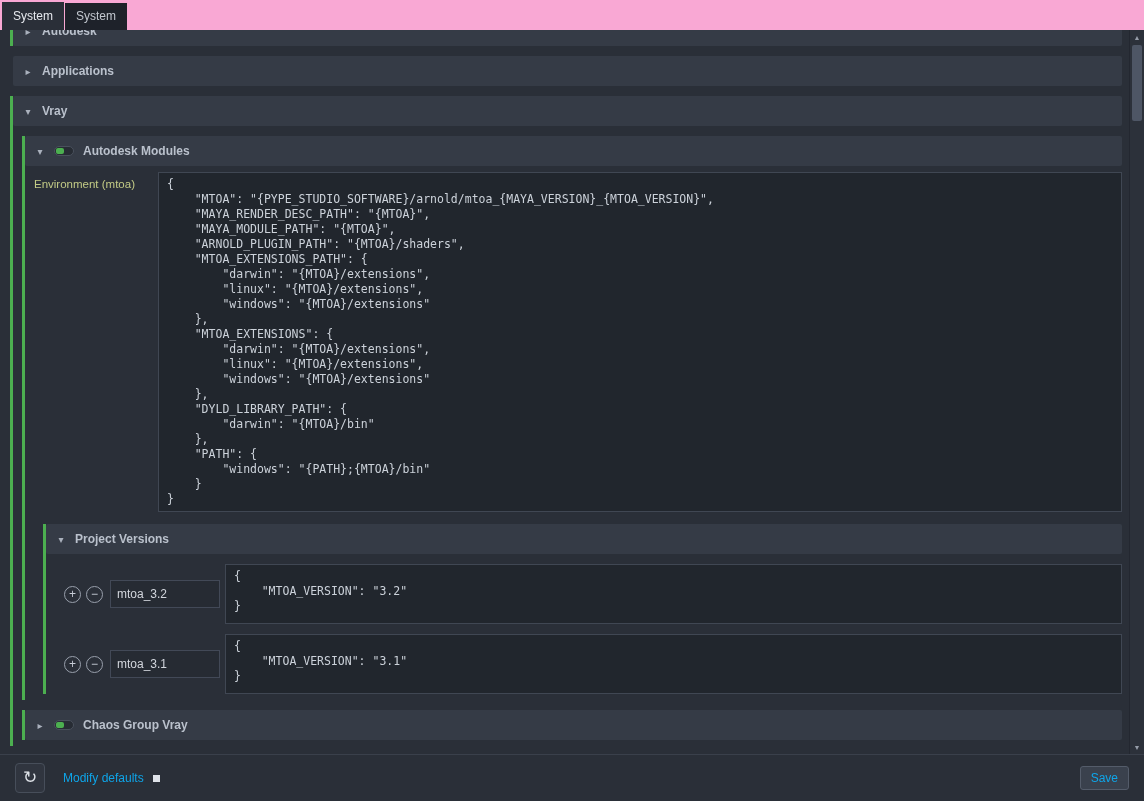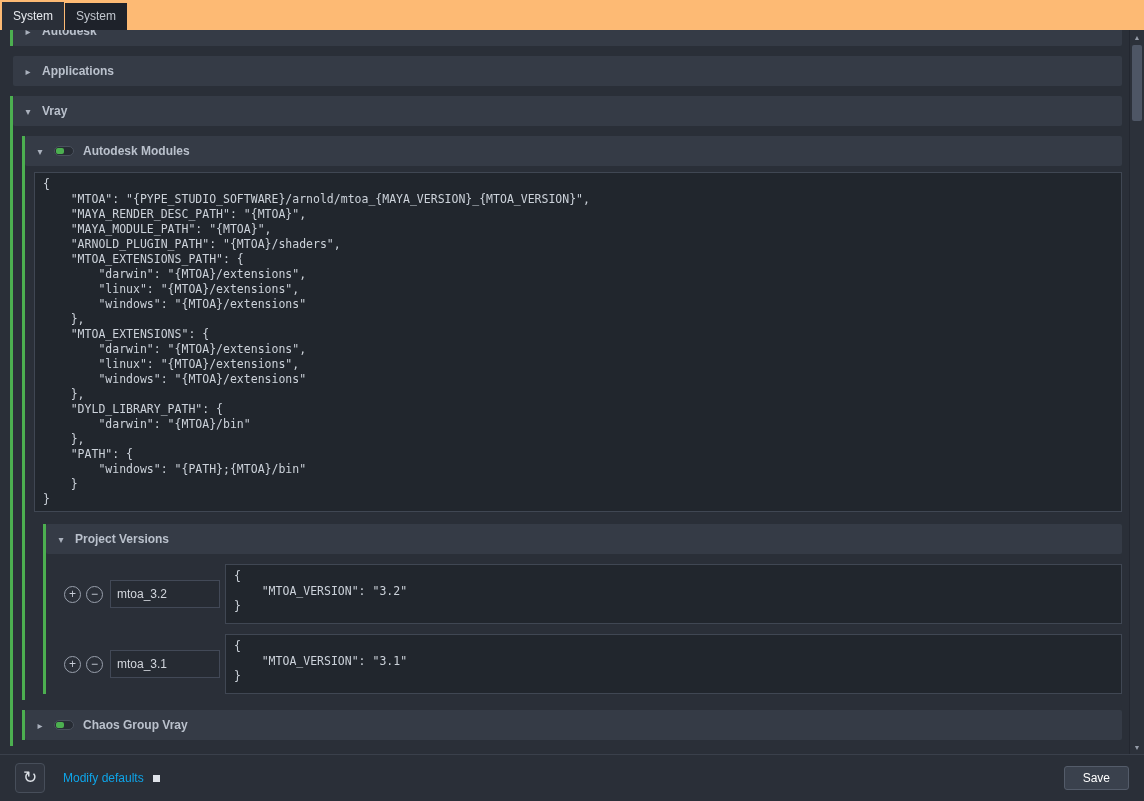--- a/index.html
+++ b/index.html
@@ -9,21 +9,21 @@
     background:#2a2f38;
     font-family:"Liberation Sans", sans-serif;
     font-size:12px;
     color:#c3c9d4;
     display:flex; flex-direction:column;
     overflow:hidden;
   }
 
   
   .tabbar {
-    height:30px; background:#fdba74; flex:0 0 30px;
+    height:30px; background:#f9a8d4; flex:0 0 30px;
     display:flex; align-items:flex-end; padding-left:2px;
   }
   .tab {
     padding:6px 11px 7px; font-size:12px; color:#c2c7cf;
     background:#1e222a; margin-right:1px; cursor:default;
   }
   .tab.active { background:#2a2f38; color:#e6e9ee; padding-top:7px; }
 
   
   .content-wrap { position:relative; flex:1 1 auto; overflow:hidden; }
@@ -99,22 +99,22 @@
   }
   .refresh-btn {
     width:30px; height:30px; border-radius:4px; background:#30353f;
     border:1px solid #474e5a; color:#dde1e7; font-size:17px; line-height:26px;
     text-align:center; padding:0; cursor:default;
   }
   .modify-label { color:#0ea5e9; margin-left:18px; }
   .modify-square { width:7px; height:7px; background:#dfe3e9; margin-left:9px; }
   .spacer { flex:1 1 auto; }
   .save-btn {
-    padding:4px 18px; background:#3a414d; border:1px solid #545c6a;
-    border-radius:3px; color:#ffffff; font-size:12px; cursor:default;
+    padding:4px 10px; background:#3a414d; border:1px solid #545c6a;
+    border-radius:3px; color:#0ea5e9; font-size:12px; cursor:default;
     font-family:"Liberation Sans", sans-serif;
   }
 </style>
 </head>
 <body>
 
 <div class="tabbar">
   <div class="tab active">System</div>
   <div class="tab">System</div>
 </div>
@@ -145,20 +145,21 @@
 
         <div class="section green">
           <div class="sec-header">
             <span class="arrow">▾</span>
             <span class="toggle"></span>
             <span>Autodesk Modules</span>
           </div>
           <div class="sec-body">
 
             <div class="env-row">
+              <div class="env-label">Environment (mtoa)</div>
               <textarea class="code env-textarea" spellcheck="false" style="">{
     "MTOA": "{PYPE_STUDIO_SOFTWARE}/arnold/mtoa_{MAYA_VERSION}_{MTOA_VERSION}",
     "MAYA_RENDER_DESC_PATH": "{MTOA}",
     "MAYA_MODULE_PATH": "{MTOA}",
     "ARNOLD_PLUGIN_PATH": "{MTOA}/shaders",
     "MTOA_EXTENSIONS_PATH": {
         "darwin": "{MTOA}/extensions",
         "linux": "{MTOA}/extensions",
         "windows": "{MTOA}/extensions"
     },

